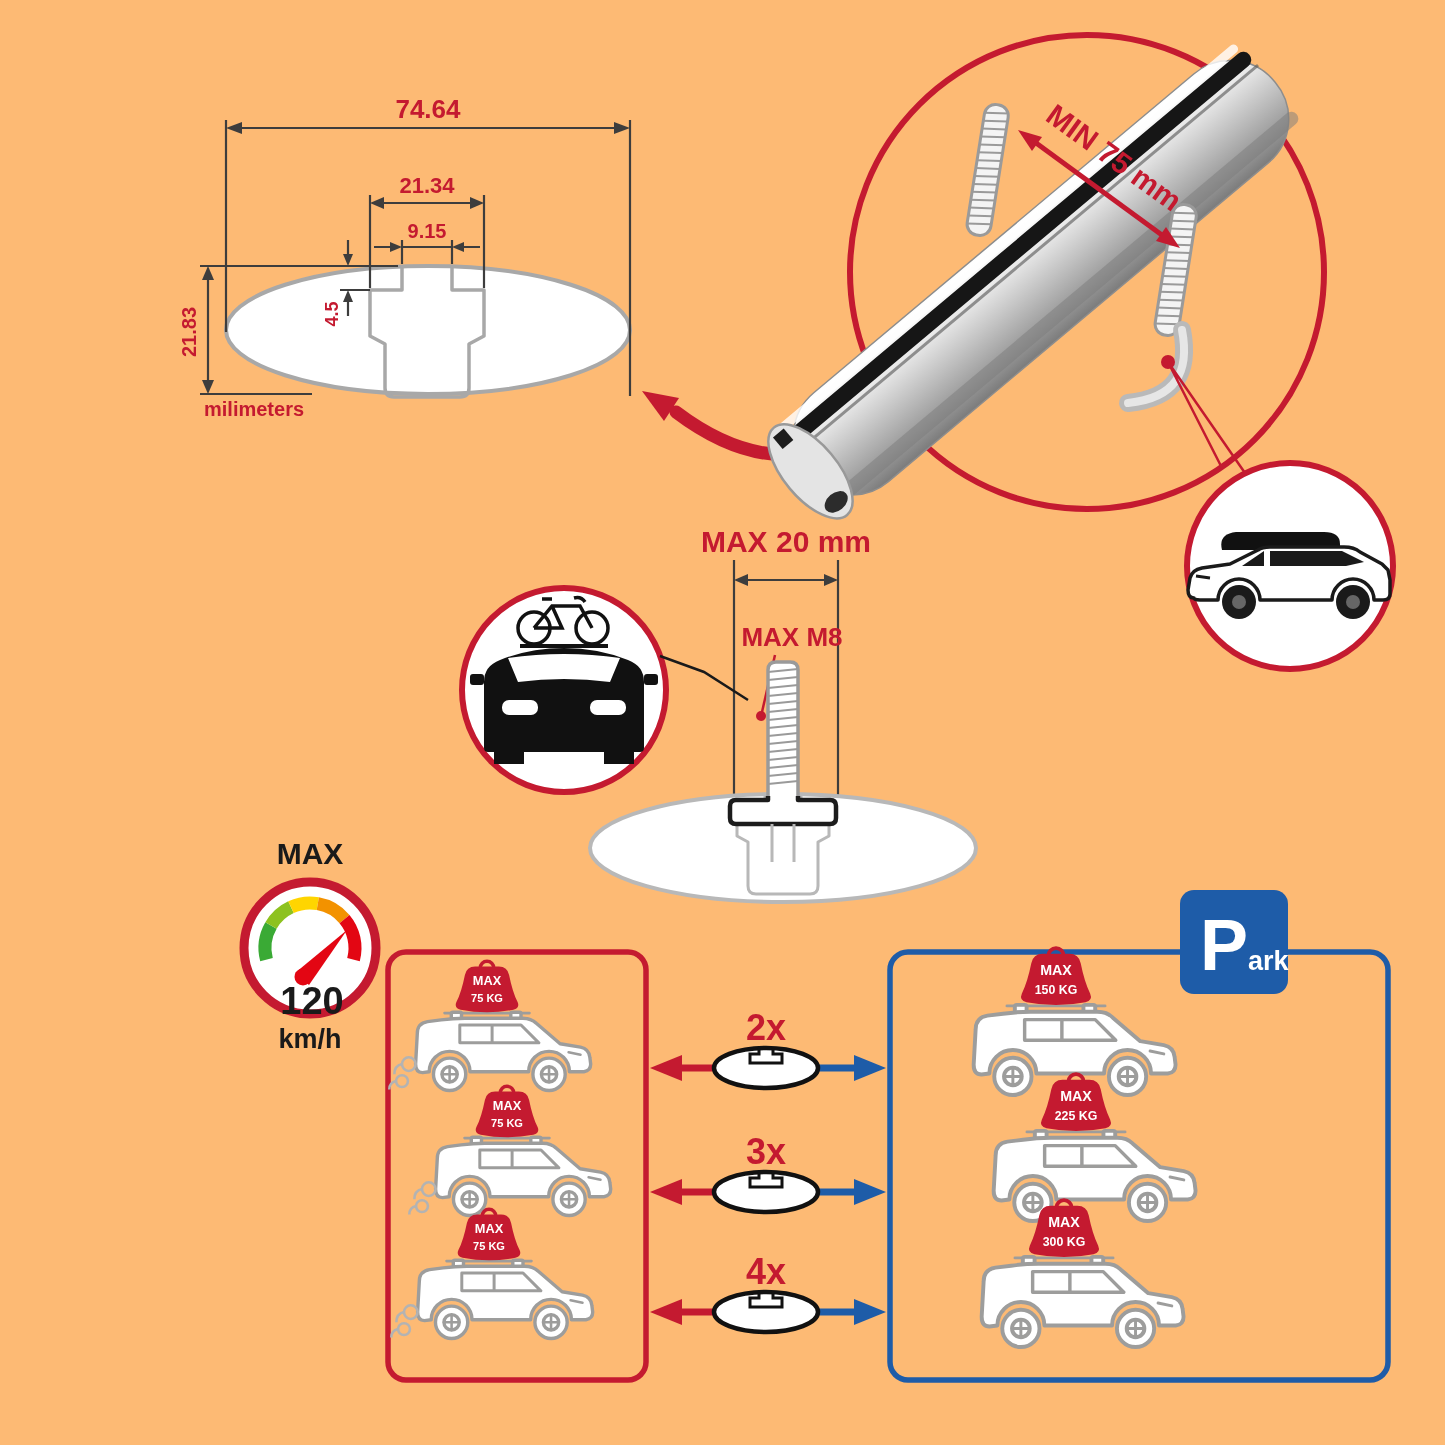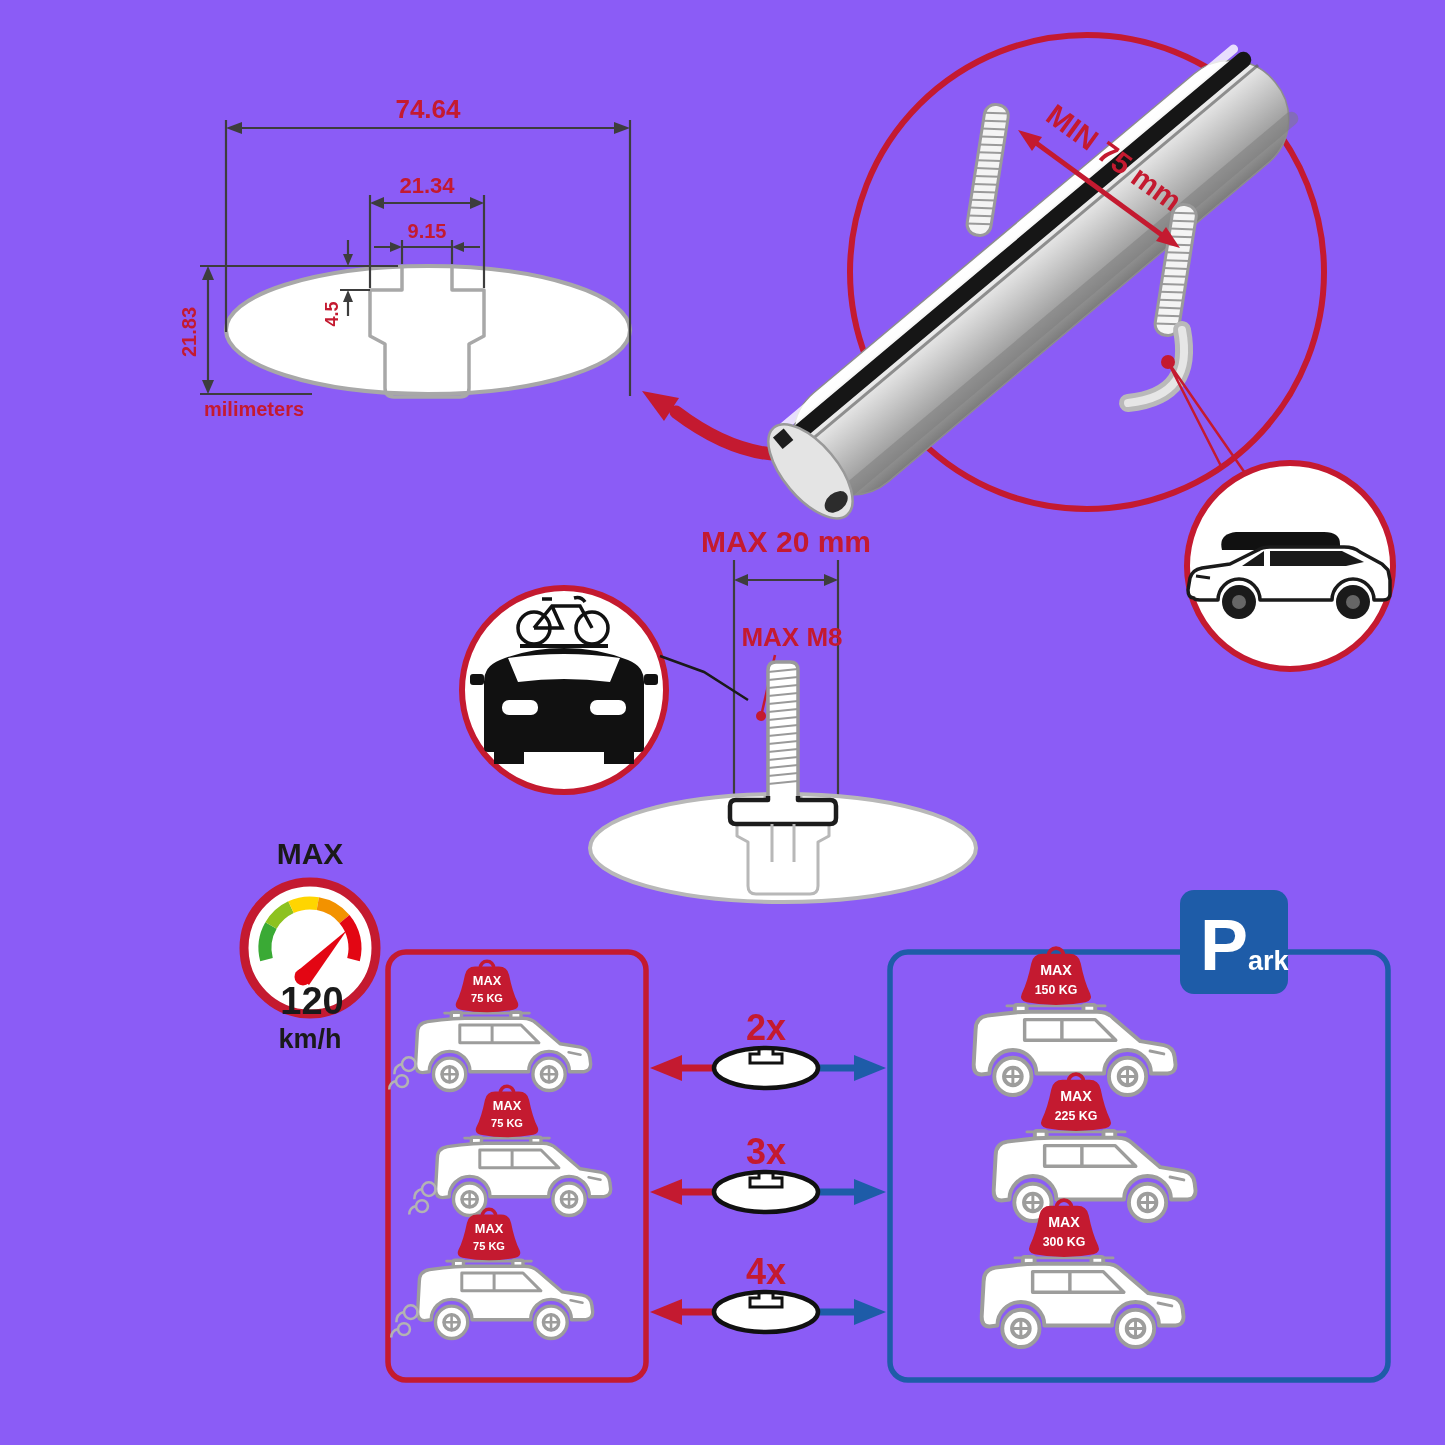--- a/index.html
+++ b/index.html
@@ -1,17 +1,17 @@
 <!DOCTYPE html>
 <html><head>
 <meta charset="utf-8">
 <title>Crossbar Infographic</title>
 <style>
   html,body{margin:0;padding:0;background:#ffffff;}
-  .stage{position:relative;width:1445px;height:1445px;background:#8b5cf6;overflow:hidden;
+  .stage{position:relative;width:1445px;height:1445px;background:#fdba74;overflow:hidden;
          font-family:"Liberation Sans","DejaVu Sans",sans-serif;text-align:center;}
   svg{position:absolute;left:0;top:0;}
   text{font-family:"Liberation Sans","DejaVu Sans",sans-serif;}
   .dim{fill:#c41a30;font-weight:bold;}
   .redtxt{fill:#c41a30;font-weight:bold;}
   .blktxt{fill:#1a1a1a;font-weight:bold;}
   .whitetxt{fill:#ffffff;font-weight:bold;}
   .mid{text-anchor:middle;}
   .dimline{stroke:#3d3d3d;stroke-width:2.2;fill:none;}
   .dimarrow{fill:#3d3d3d;stroke:none;}

